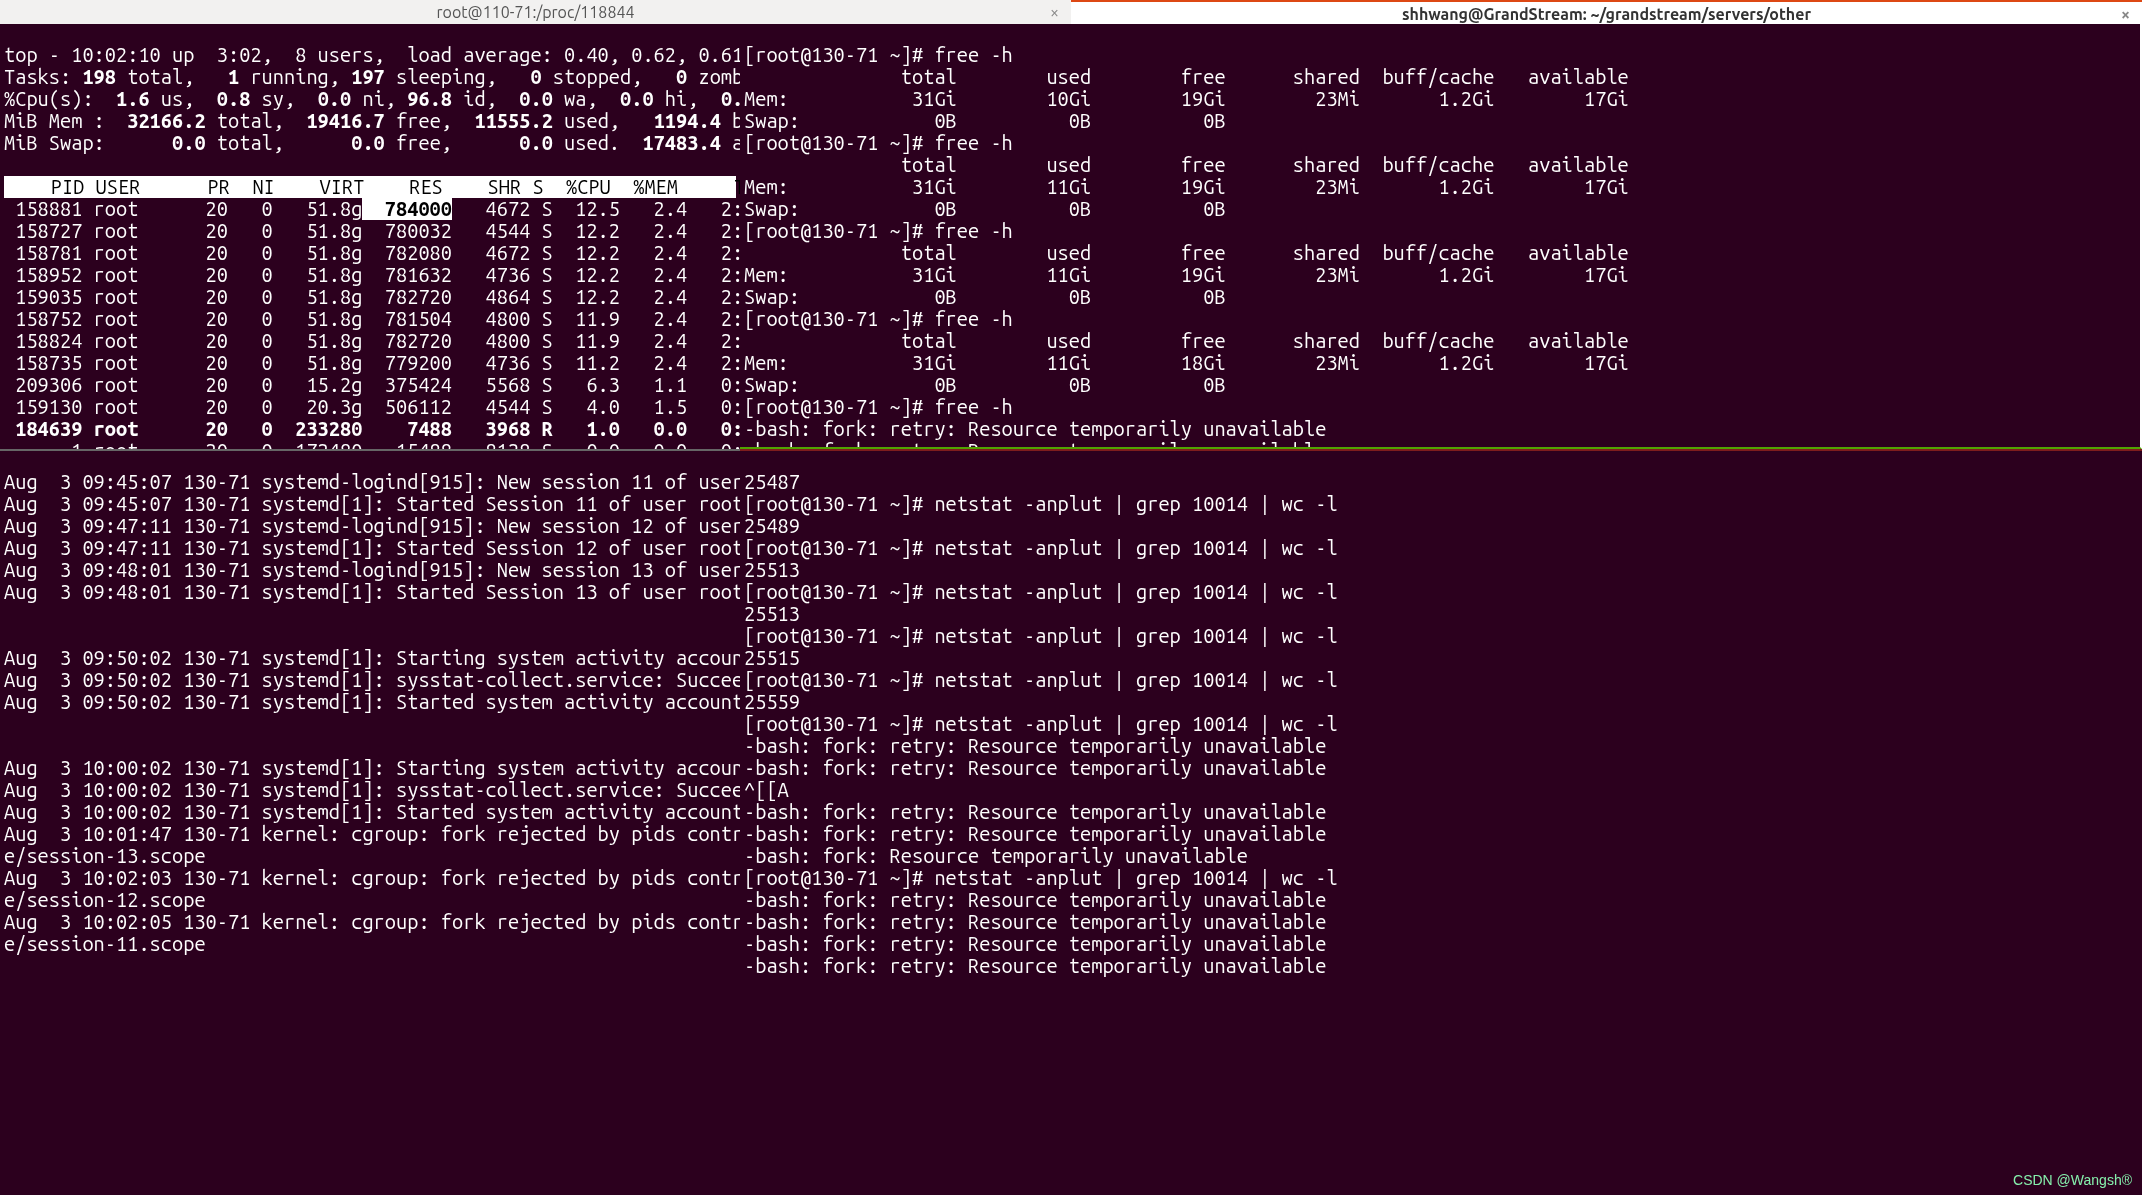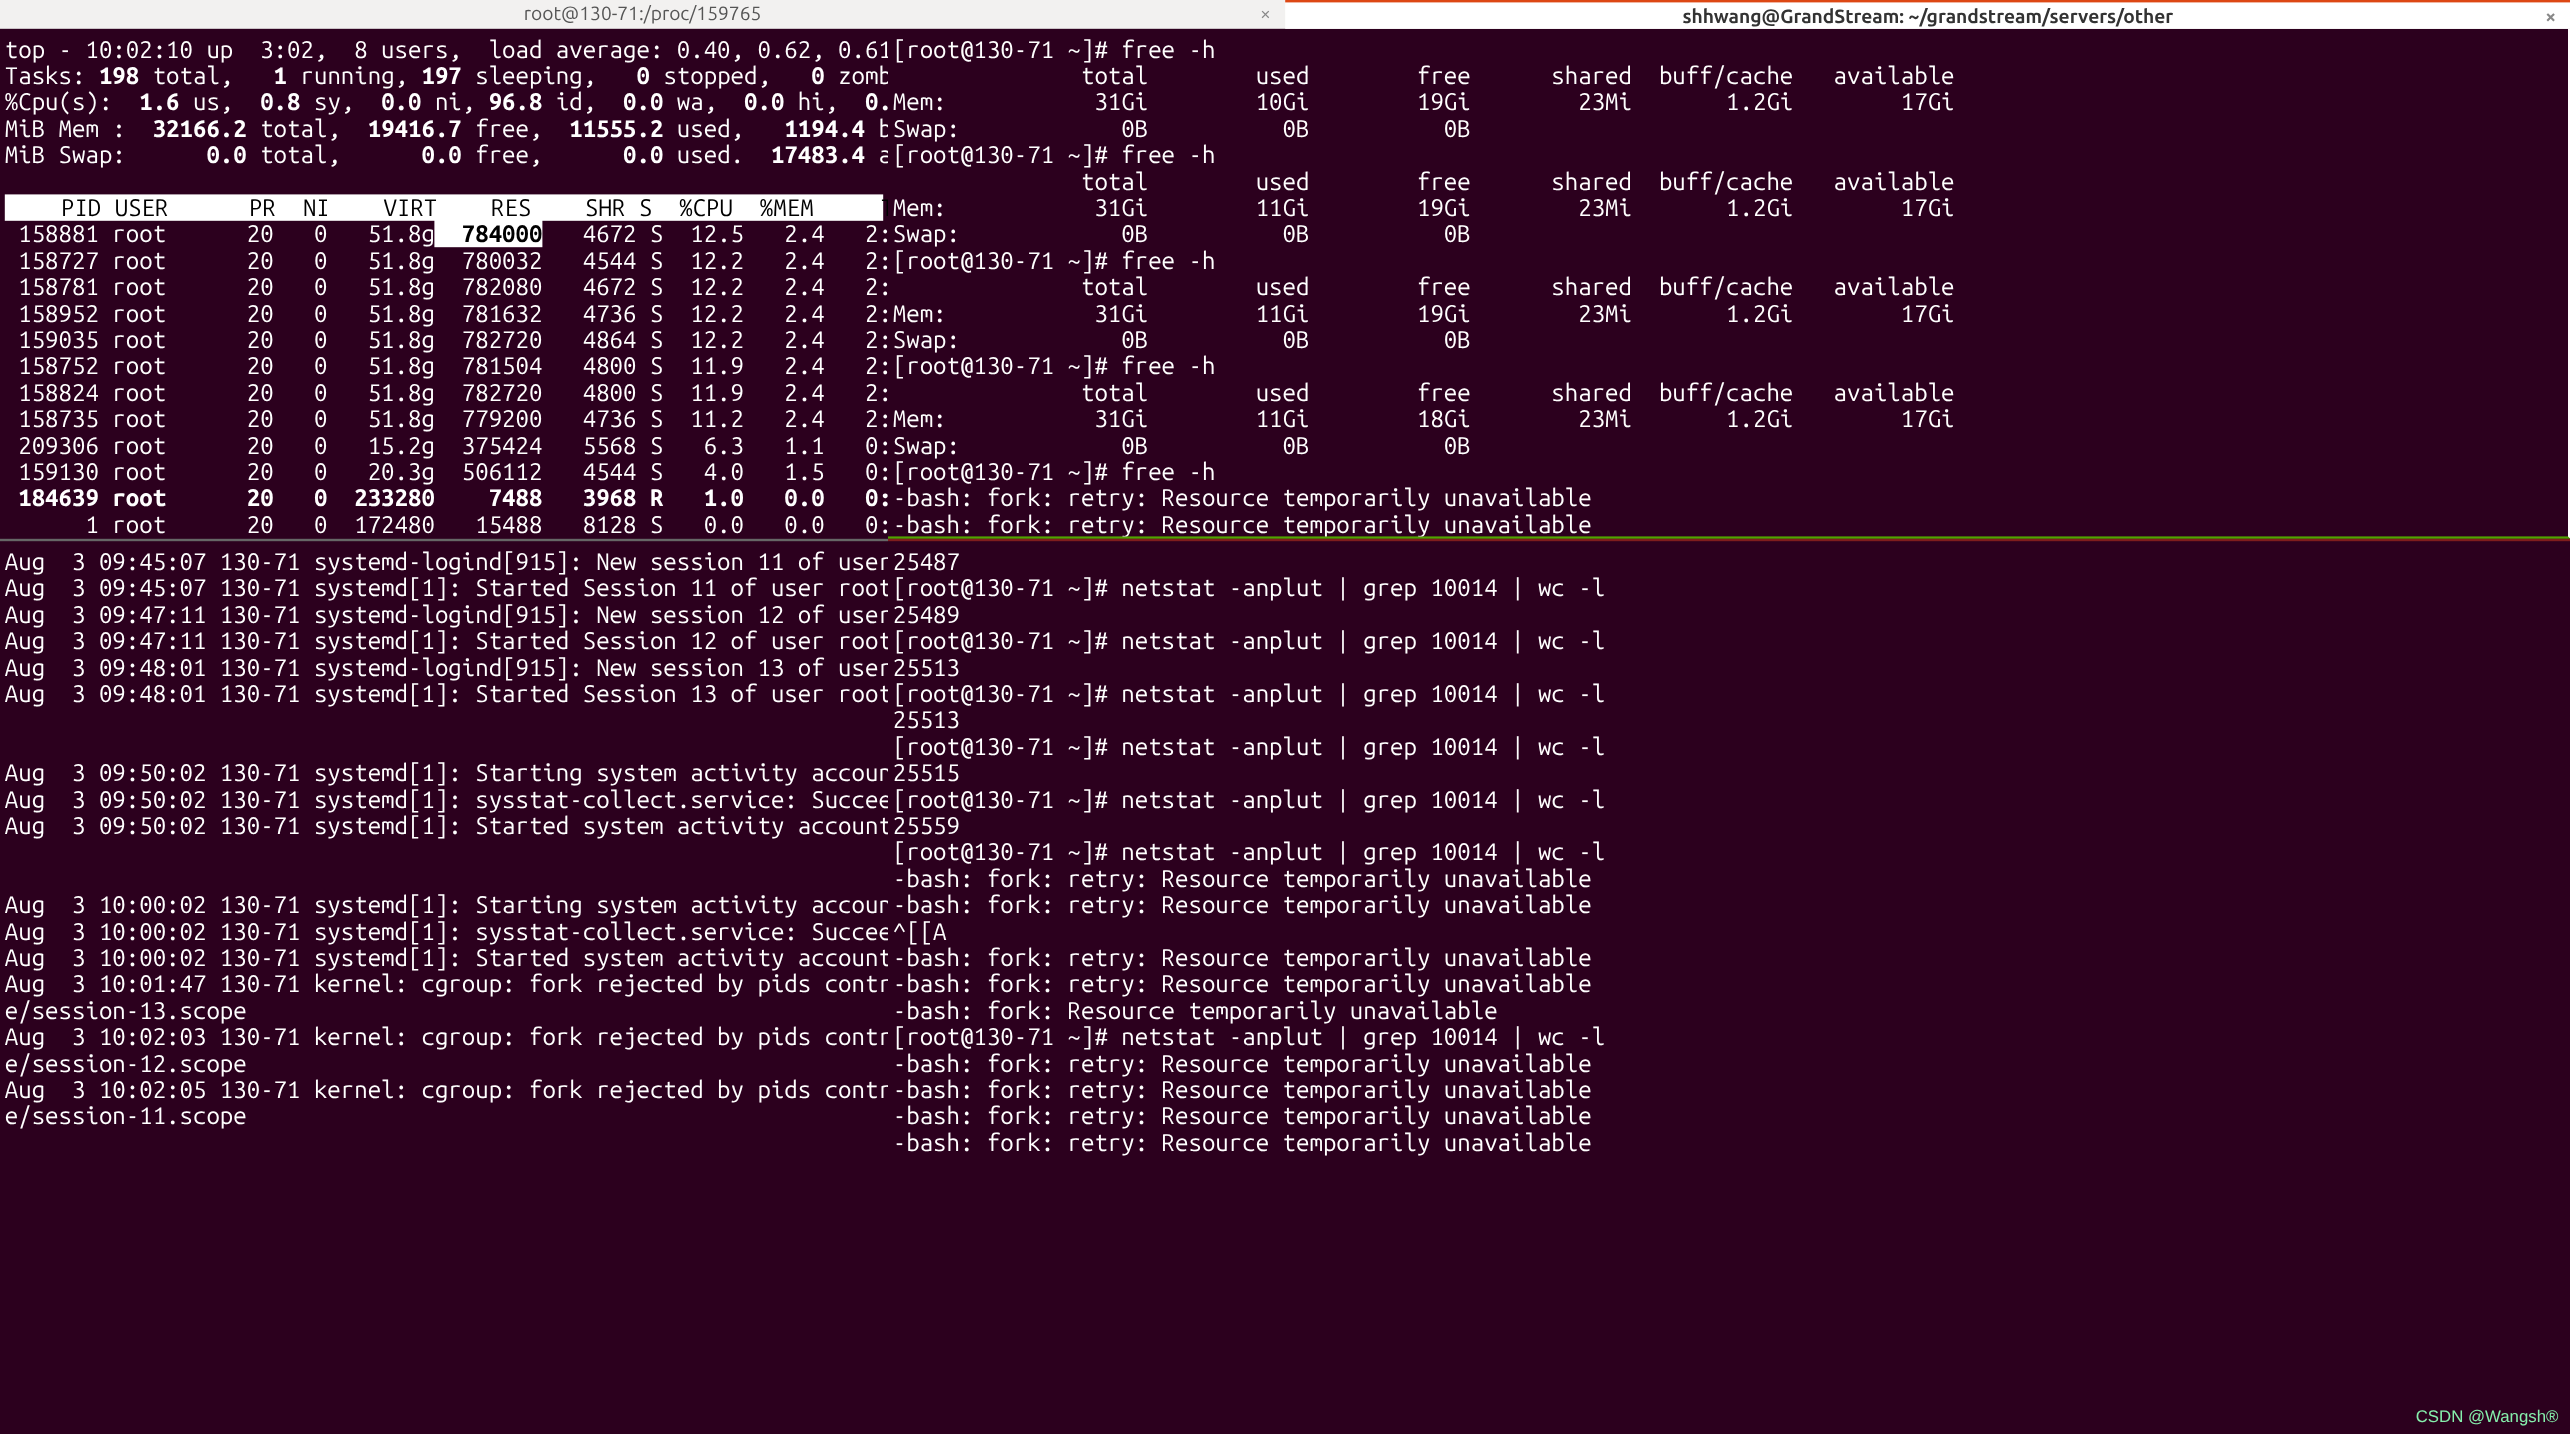--- a/index.html
+++ b/index.html
@@ -3,36 +3,36 @@
 <meta charset="utf-8">
 <style>
   * { margin:0; padding:0; box-sizing:border-box; }
   html,body { width:2142px; height:1195px; background:#2c001e; overflow:hidden; }
   body { font-family:"Ubuntu Mono","DejaVu Sans Mono",monospace; font-size:20px; line-height:22px; color:#fff; }
   .tabbar { display:flex; height:24px; background:#f2f1f0; color:#555; font-family:Ubuntu,sans-serif; font-size:16px; }
   .tab { flex:1; text-align:center; line-height:24px; position:relative; }
   .tab.active { background:#fff; color:#333; font-weight:bold; border-top:2px solid #dd4814; }
   .tab-close { position:absolute; right:12px; top:0; color:#888; }
   .grid { display:grid; grid-template-columns:740px 1402px; grid-template-rows:425px 746px; }
-  .pane { padding:6px 4px; overflow:hidden; white-space:pre; }
+  .pane { padding:20px 4px; overflow:hidden; white-space:pre; }
   .tr-active { border-right:2px solid #ffffff; border-bottom:2px solid #51a300; }
   .bl { border-top:2px solid #666; }
   .br { border-top:2px solid #7f1d1d; }
   .bold { font-weight:bold; }
   .hdr { color:#000; background:#fff; display:inline-block; padding:0 2px; }
   .sel { color:#000; background:#fff; font-weight:bold; }
   .row { display:block; }
   .watermark { position:absolute; right:10px; bottom:4px; font-size:14px; color:#86efac; font-family:sans-serif; }
 </style>
 </head>
 <body>
 
 <div class="tabbar">
   <div class="tab">
-    <span>root@130-71:/proc/159765</span>
+    <span>root@110-71:/proc/118844</span>
     <span class="tab-close">×</span>
   </div>
   <div class="tab active">
     <span>shhwang@GrandStream: ~/grandstream/servers/other</span>
     <span class="tab-close">×</span>
   </div>
 </div>
 
 <div class="grid">
 

